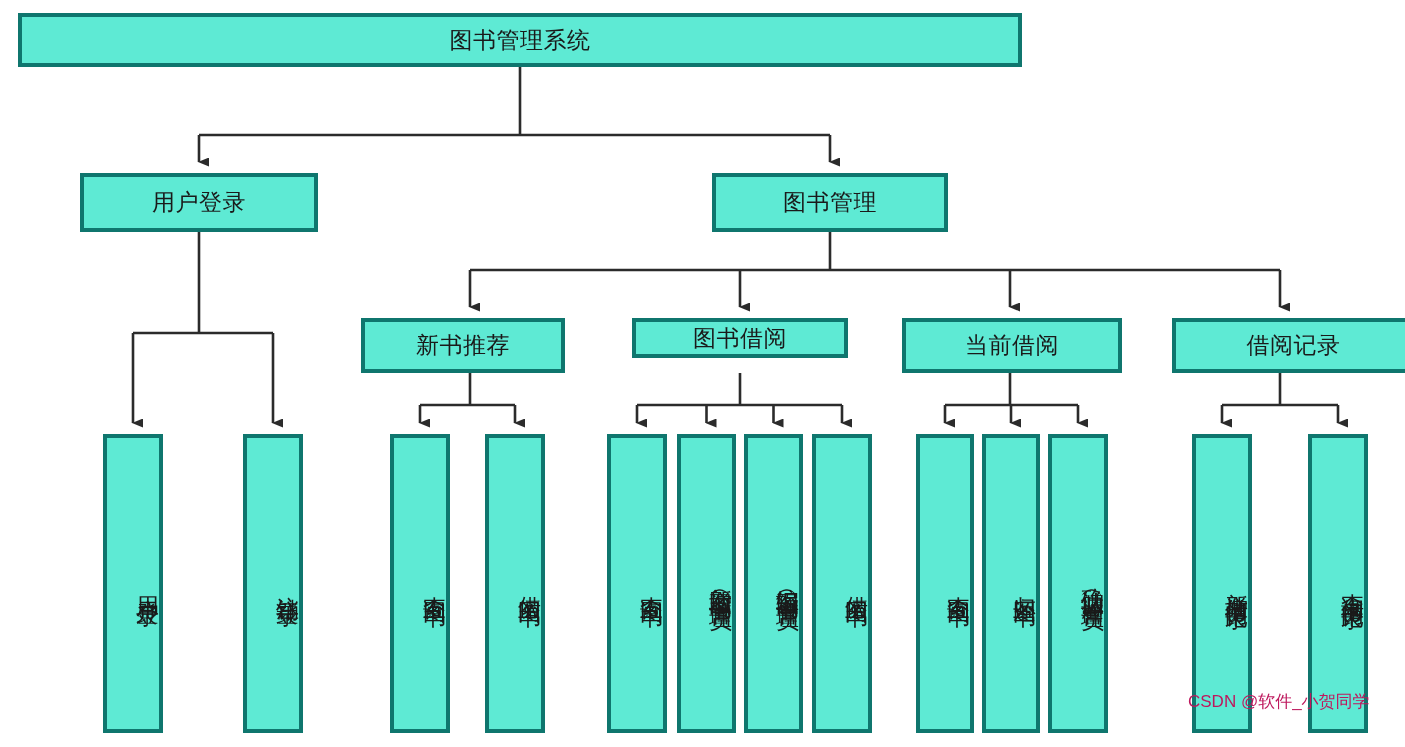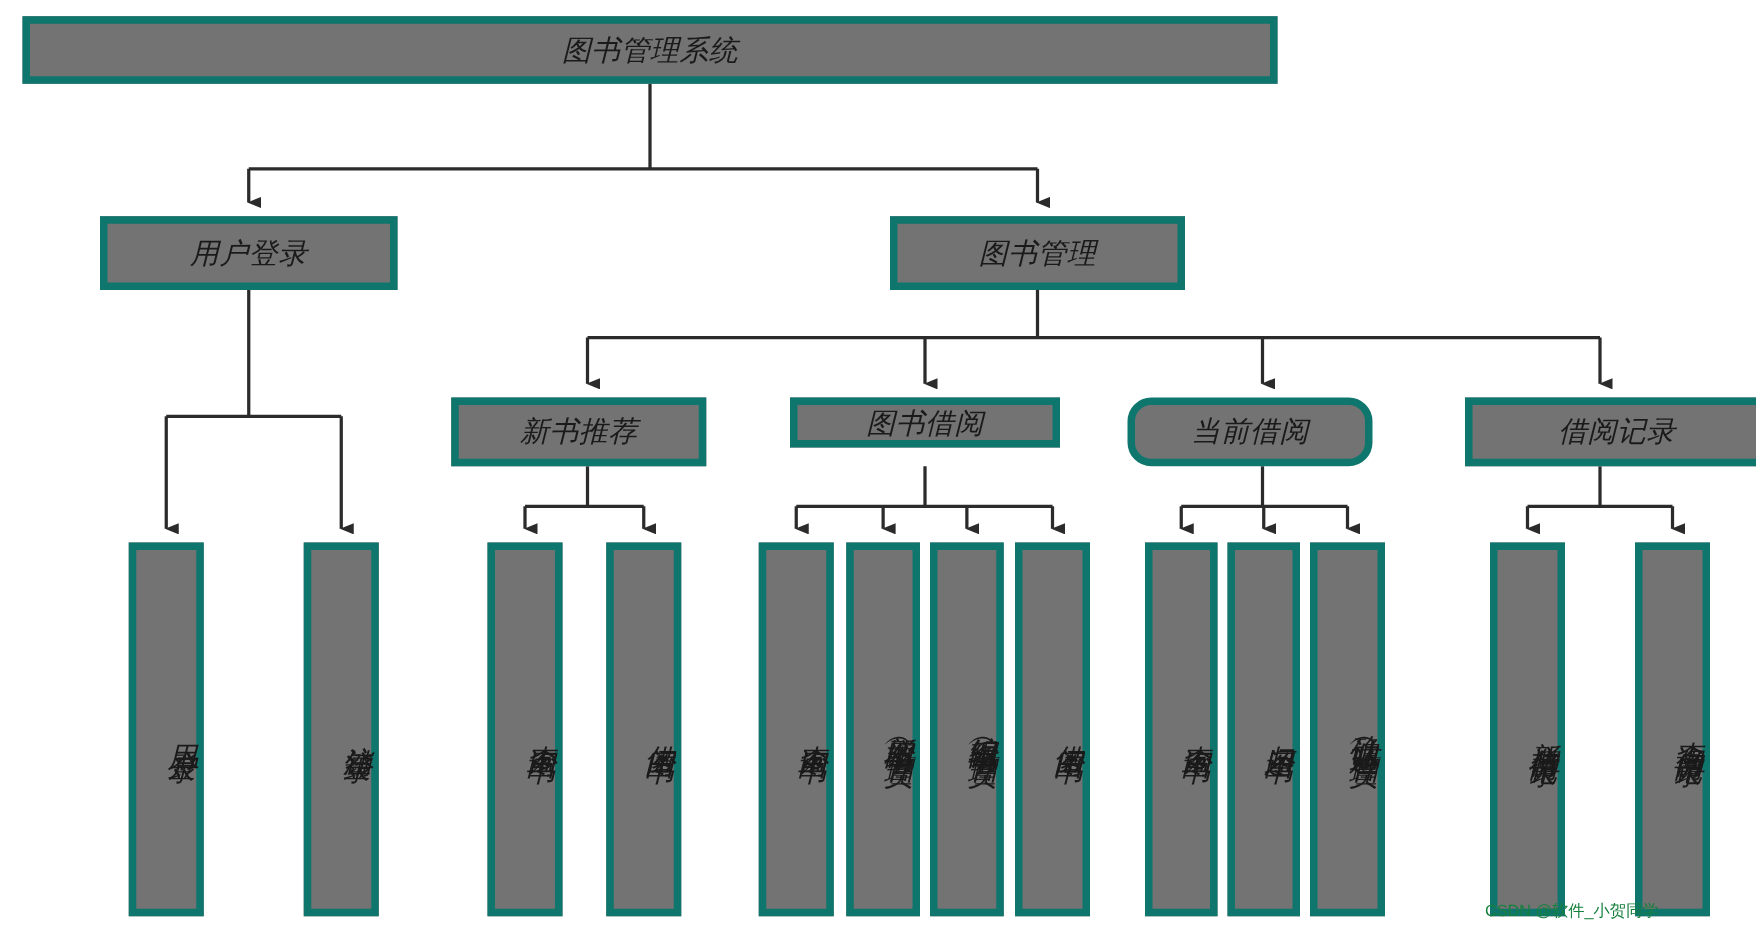--- a/index.html
+++ b/index.html
@@ -22,28 +22,27 @@
     position: absolute;
     left: 0;
     top: 0;
     width: 1405px;
     height: 747px;
     pointer-events: none;
   }
   .node {
     position: absolute;
     box-sizing: border-box;
-    background: #737373;
-    border: 6px solid #0f766e;
+    background: #5eead4;
+    border: 4px solid #0f766e;
     display: flex;
     align-items: center;
     justify-content: center;
     color: #1a1a1a;
     z-index: 3;
-    font-style: italic;
   }
   .node-h {
     font-size: 23px;
     letter-spacing: 0.5px;
     white-space: nowrap;
   }
   .node-v {
     writing-mode: vertical-rl;
     text-orientation: upright;
     font-size: 23px;
@@ -54,26 +53,26 @@
     align-items: flex-start;
     justify-content: center;
   }
   .node-v .vlabel {
     writing-mode: vertical-rl;
     text-orientation: upright;
     display: block;
   }
   .watermark {
     position: absolute;
-    font-size: 13px;
-    color: #15803d;
+    font-size: 17px;
+    color: #be185d;
     white-space: nowrap;
     z-index: 5;
     left: 1188px;
-    top: 720px;
+    top: 690px;
   }
 </style>
 </head>
 <body>
 
 <div id="diagram-root">
 
   <svg id="connectors" viewBox="0 0 1405 747">
     <defs>
       <marker id="arrowhead" markerWidth="9" markerHeight="11" refX="4.5" refY="10" orient="auto" markerUnits="userSpaceOnUse">
@@ -126,21 +125,21 @@
       </div>
       <div class="node node-h" style="left: 712px; top: 173px; width: 236px; height: 59px;">
         <span class="hlabel">图书管理</span>
       </div>
       <div class="node node-h" style="left: 361px; top: 318px; width: 204px; height: 55px;">
         <span class="hlabel">新书推荐</span>
       </div>
       <div class="node node-h" style="left: 632px; top: 318px; width: 216px; height: 40px;">
         <span class="hlabel">图书借阅</span>
       </div>
-      <div class="node node-h" style="left: 902px; top: 318px; width: 196px; height: 55px; border-radius: 19px;">
+      <div class="node node-h" style="left: 902px; top: 318px; width: 220px; height: 55px;">
         <span class="hlabel">当前借阅</span>
       </div>
       <div class="node node-h" style="left: 1172px; top: 318px; width: 243px; height: 55px;">
         <span class="hlabel">借阅记录</span>
       </div>
       <div class="node node-v" style="left: 103px; top: 434px; width: 60px; height: 299px;">
         <span class="vlabel">用户登录</span>
       </div>
       <div class="node node-v" style="left: 243px; top: 434px; width: 60px; height: 299px;">
         <span class="vlabel">注销登录</span>

